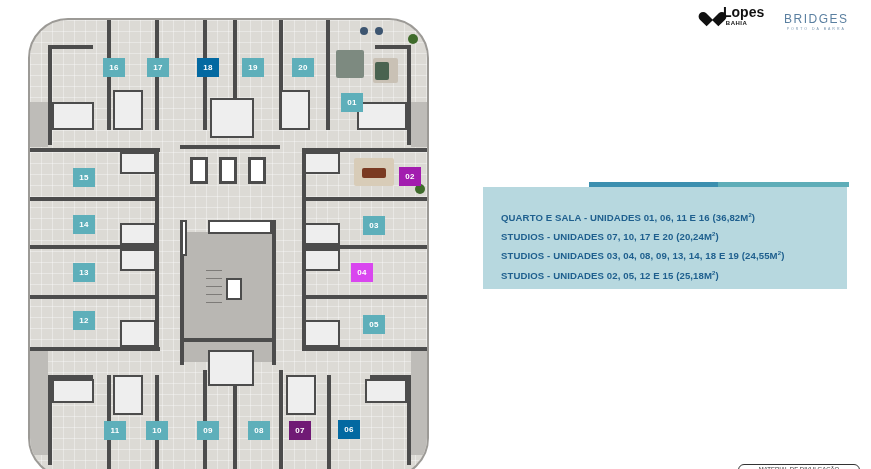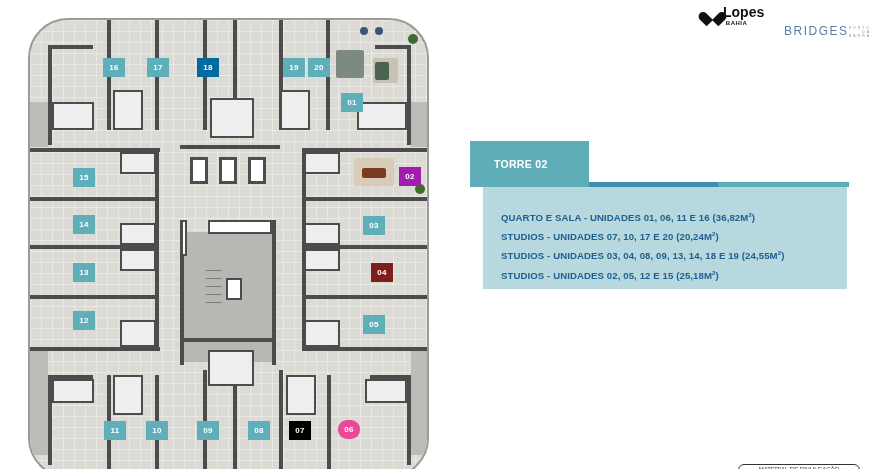--- a/index.html
+++ b/index.html
@@ -43,21 +43,21 @@
   .brand-lopes .heart { width: 17px; height: 15px; position: relative; margin-right: 2px; margin-top: 1px; }
   .brand-lopes .heart::before, .brand-lopes .heart::after {
     content: ""; position: absolute; top: 0; width: 9px; height: 14px; background: #111; border-radius: 9px 9px 0 0;
   }
   .brand-lopes .heart::before { left: 8px; transform: rotate(45deg); transform-origin: 0 100%; }
   .brand-lopes .heart::after { left: 0; transform: rotate(-45deg); transform-origin: 100% 100%; }
   .brand-lopes .words { display: flex; flex-direction: column; align-items: center; justify-content: space-between; }
   .brand-lopes .name { font-size: 14px; font-weight: bold; color: #111; line-height: 15px; }
   .brand-lopes .sub { font-size: 6px; font-weight: bold; color: #111; letter-spacing: 0.5px; margin-left: -14px; }
 
-  .brand-bridges { position: absolute; left: 784px; top: 25px; display: flex; align-items: center; text-align: right; }
+  .brand-bridges { position: absolute; left: 784px; top: 13px; display: flex; flex-direction: column; align-items: center; text-align: right; }
   .brand-bridges .name { font-size: 12px; color: #5a7fa0; letter-spacing: 1.5px; font-weight: normal; line-height: 13px; }
   .brand-bridges .sub { font-size: 3.5px; color: #7a96b0; letter-spacing: 2px; margin-top: 1px; }
 
   
   .tower-tab {
     position: absolute; left: 470px; top: 141px; width: 119px; height: 46px;
     background: #5eadb8; color: #fff;
     font-size: 10.5px; font-weight: bold;
     display: flex; align-items: center; padding-left: 24px; letter-spacing: 0.3px;
   }
@@ -175,55 +175,52 @@
     <div class="bath" style="left:22px;top:359px;width:42px;height:24px;"></div>
     <div class="bath" style="left:83px;top:355px;width:30px;height:40px;"></div>
     <div class="bath" style="left:178px;top:330px;width:46px;height:36px;"></div>
     <div class="bath" style="left:256px;top:355px;width:30px;height:40px;"></div>
     <div class="bath" style="left:335px;top:359px;width:42px;height:24px;"></div>
 
     <div id="unit-labels">
         <div class="unit-label" style="left: 73px; top: 38px; background: rgb(94, 175, 186);">16</div>
         <div class="unit-label" style="left: 117px; top: 38px; background: rgb(94, 175, 186);">17</div>
         <div class="unit-label" style="left: 167px; top: 38px; background: #0369a1;">18</div>
-        <div class="unit-label" style="left: 212px; top: 38px; background: rgb(94, 175, 186); margin-left: 41px;">19</div>
-        <div class="unit-label" style="left: 262px; top: 38px; background: rgb(94, 175, 186); margin-left: 16px;">20</div>
+        <div class="unit-label" style="left: 212px; top: 38px; background: rgb(94, 175, 186);">19</div>
+        <div class="unit-label" style="left: 262px; top: 38px; background: rgb(94, 175, 186);">20</div>
         <div class="unit-label" style="left: 311px; top: 73px; background: rgb(94, 175, 186);">01</div>
         <div class="unit-label" style="left: 369px; top: 147px; background: #a21caf;">02</div>
         <div class="unit-label" style="left: 43px; top: 148px; background: rgb(94, 175, 186);">15</div>
         <div class="unit-label" style="left: 333px; top: 196px; background: rgb(94, 175, 186);">03</div>
         <div class="unit-label" style="left: 43px; top: 195px; background: rgb(94, 175, 186);">14</div>
-        <div class="unit-label" style="left: 341px; top: 243px; background: #7f1d1d;">04</div>
+        <div class="unit-label" style="left: 321px; top: 243px; background: #d946ef;">04</div>
         <div class="unit-label" style="left: 43px; top: 243px; background: rgb(94, 175, 186);">13</div>
         <div class="unit-label" style="left: 333px; top: 295px; background: rgb(94, 175, 186);">05</div>
         <div class="unit-label" style="left: 43px; top: 291px; background: rgb(94, 175, 186);">12</div>
         <div class="unit-label" style="left: 74px; top: 401px; background: rgb(94, 175, 186);">11</div>
         <div class="unit-label" style="left: 116px; top: 401px; background: rgb(94, 175, 186);">10</div>
         <div class="unit-label" style="left: 167px; top: 401px; background: rgb(94, 175, 186);">09</div>
         <div class="unit-label" style="left: 218px; top: 401px; background: rgb(94, 175, 186);">08</div>
-        <div class="unit-label" style="left: 259px; top: 401px; background: #000000;">07</div>
-        <div class="unit-label" style="left: 308px; top: 400px; background: #ec4899; border-radius: 9px;">06</div>
+        <div class="unit-label" style="left: 259px; top: 401px; background: #701a75;">07</div>
+        <div class="unit-label" style="left: 308px; top: 400px; background: #0369a1;">06</div>
       </div>
   </div>
 
   <div class="brand-lopes">
     <span class="heart"></span>
     <div class="words">
       <span class="name">Lopes</span>
       <span class="sub">BAHIA</span>
     </div>
   </div>
   <div class="brand-bridges">
     <span class="name">BRIDGES</span>
     <span class="sub">PORTO DA BARRA</span>
   </div>
 
-  <div class="tower-tab">
-    <span>TORRE 02</span>
-  </div>
   <div class="bar-dark"></div>
   <div class="bar-light"></div>
   <div class="legend-box">
     <div class="legend-line"><span>QUARTO E SALA - UNIDADES 01, 06, 11 E 16 (36,82M</span><sup>2</sup><span>)</span></div>
     <div class="legend-line"><span>STUDIOS - UNIDADES 07, 10, 17 E 20 (20,24M</span><sup>2</sup><span>)</span></div>
     <div class="legend-line"><span>STUDIOS - UNIDADES 03, 04, 08, 09, 13, 14, 18 E 19 (24,55M</span><sup>2</sup><span>)</span></div>
     <div class="legend-line"><span>STUDIOS - UNIDADES 02, 05, 12 E 15 (25,18M</span><sup>2</sup><span>)</span></div>
   </div>
 
   <div class="disclaimer">

